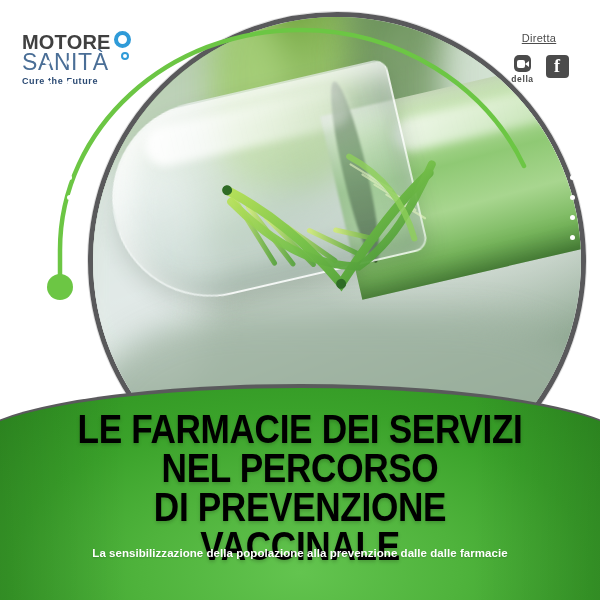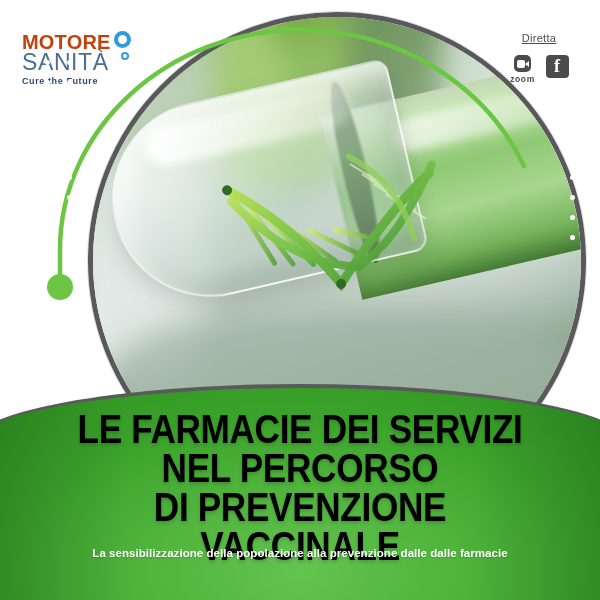--- a/index.html
+++ b/index.html
@@ -95,21 +95,21 @@
   
   .dna { position:absolute; left:120px; top:118px; width:260px; height:185px; transform:rotate(-10deg); }
 
   
   .arc-svg { position:absolute; left:0; top:0; width:600px; height:600px; pointer-events:none; }
 
   
   .logo { position:absolute; left:22px; top:32px; width:108px; height:52px; }
   .logo-m {
     font:700 20px/20px "Liberation Sans", sans-serif;
-    letter-spacing:.2px; color:#c2410c;
+    letter-spacing:.2px; color:#404040;
   }
   .logo-s {
     font:400 23px/23px "Liberation Sans", sans-serif;
     letter-spacing:.6px; color:#4a6e96; margin-top:-1px;
   }
   .logo-t {
     font:700 9px/11px "Liberation Sans", sans-serif;
     letter-spacing:.6px; color:#2b4a73; margin-top:2px;
   }
   .gear-o {
@@ -284,21 +284,21 @@
     <div class="logo-t">Cure the Future</div>
     <span class="gear-o"></span>
     <span class="gear-s"></span>
   </div>
 
   <div class="diretta">
     <div class="diretta-label">Diretta</div>
     <div class="social-row">
       <div class="zoom-ico">
         <span class="zoom-cam"></span>
-        <span class="zoom-word">zoom</span>
+        <span class="zoom-word">della</span>
       </div>
       <div class="fb-ico">
         <span class="fb-f">f</span>
       </div>
     </div>
   </div>
 
 
   <div class="panel">
     <div class="panel-shade"></div>

